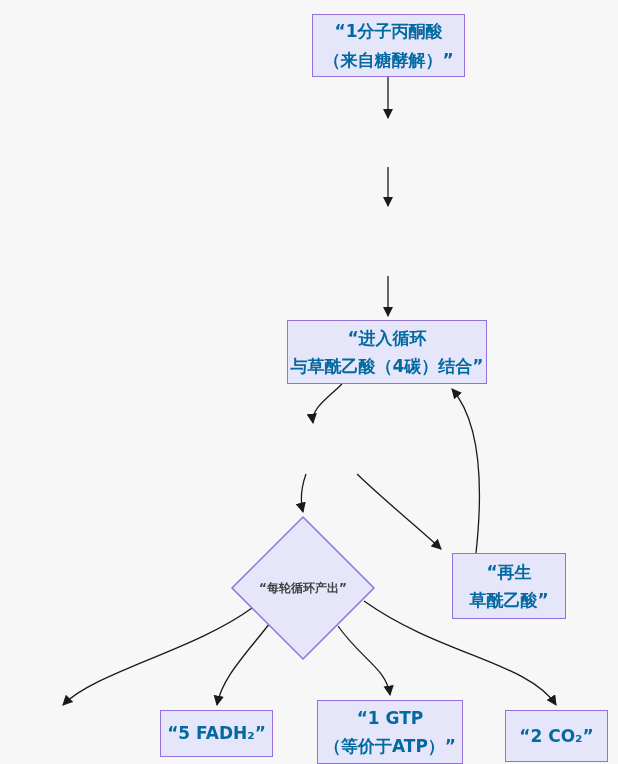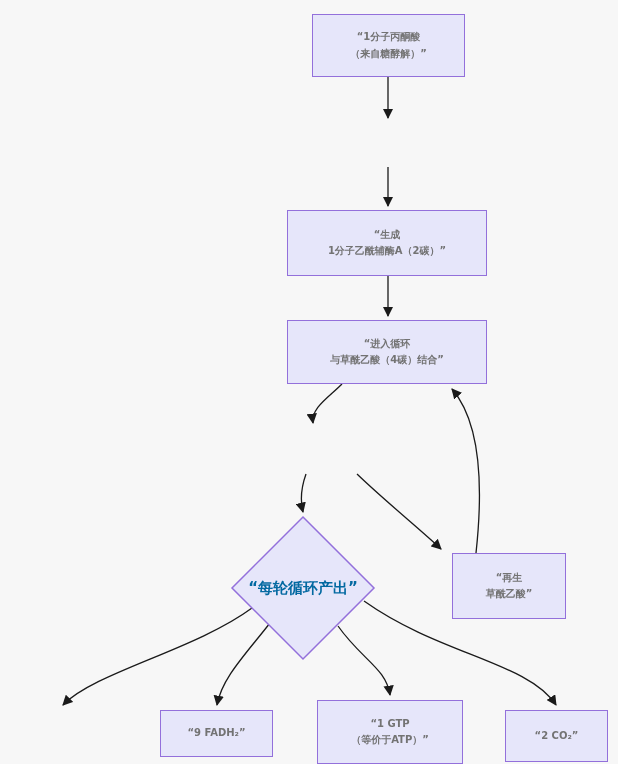--- a/index.html
+++ b/index.html
@@ -22,36 +22,36 @@
   .node {
     position: absolute;
     box-sizing: border-box;
     background: #e6e6fa;
     border: 1.5px solid #9370db;
     display: flex;
     align-items: center;
     justify-content: center;
     text-align: center;
     font-weight: bold;
-    font-size: 10px;
+    font-size: 17px;
     line-height: 1.65;
-    color: #737373;
+    color: #0369a1;
     white-space: pre-line;
   }
   .diamond-label {
     position: absolute;
     left: 231px; top: 516px;
     width: 144px; height: 144px;
     display: flex;
     align-items: center;
     justify-content: center;
     text-align: center;
     font-weight: bold;
-    font-size: 15px;
-    color: #0369a1;
+    font-size: 12px;
+    color: #404040;
     pointer-events: none;
   }
   .edge {
     fill: none;
     stroke: #1a1a1a;
     stroke-width: 1.3;
   }
 </style>
 </head>
 <body>
@@ -77,33 +77,31 @@
     <path class="edge" marker-end="url(#arrow)" d="M338,626 C362,660 386,668 390,695"></path>
     <path class="edge" marker-end="url(#arrow)" d="M364,601 C440,655 528,662 556,705"></path>
 
     <polygon points="303,517 374,588 303,659 232,588" fill="#e6e6fa" stroke="#9370db" stroke-width="1.5"></polygon>
   </svg>
 
   <div class="node" style="left:312px; top:14px; width:153px; height:63px;">“1分子丙酮酸
 （来自糖酵解）”</div>
 
 
-  <div class="node" style="left:287px; top:210px; width:200px; height:66px;">“生成
-1分子乙酰辅酶A（2碳）”</div>
 
   <div class="node" style="left:287px; top:320px; width:200px; height:64px;">“进入循环
 与草酰乙酸（4碳）结合”</div>
 
 
   <div class="diamond-label">“每轮循环产出”</div>
 
   <div class="node" style="left:416px; top:553px; width:114px; height:66px;margin-left:36px;">“再生
 草酰乙酸”</div>
 
 
-  <div class="node" style="left:160px; top:710px; width:113px; height:47px;">“9 FADH₂”</div>
+  <div class="node" style="left:160px; top:710px; width:113px; height:47px;">“5 FADH₂”</div>
 
   <div class="node" style="left:317px; top:700px; width:146px; height:64px;">“1 GTP
 （等价于ATP）”</div>
 
   <div class="node" style="left:505px; top:710px; width:103px; height:52px;">“2 CO₂”</div>
 
 </div>
 
 </body></html>

